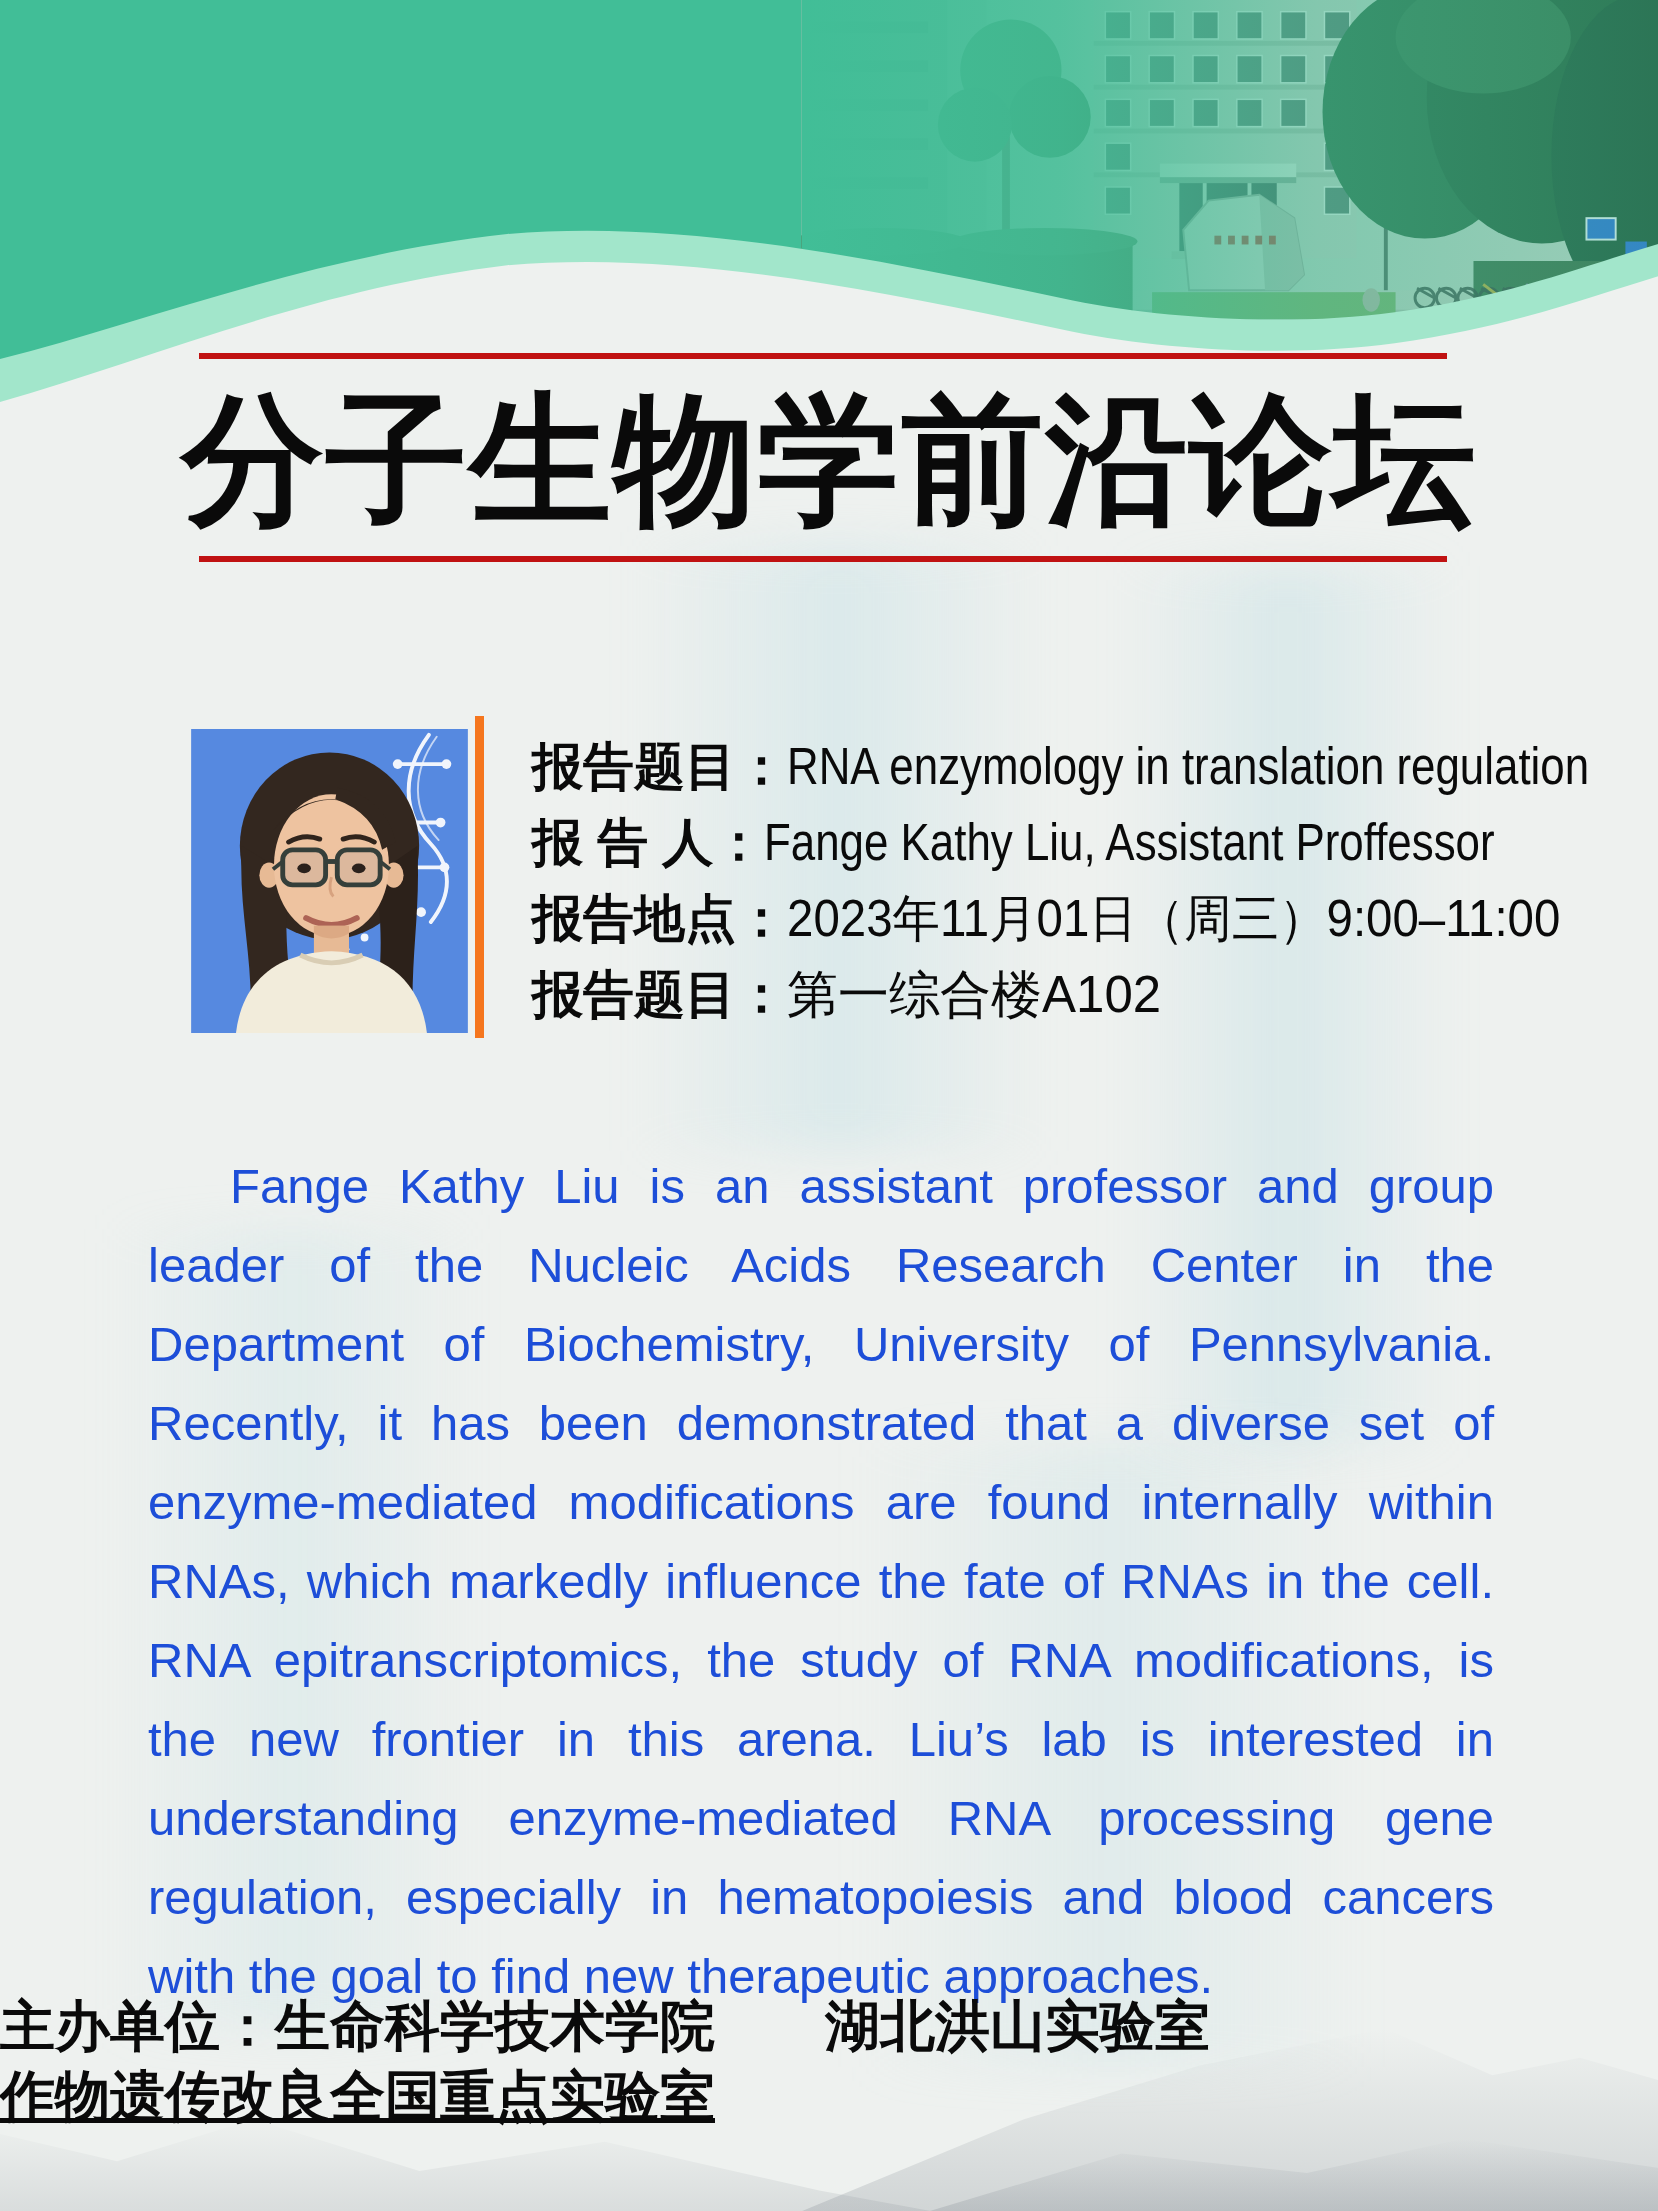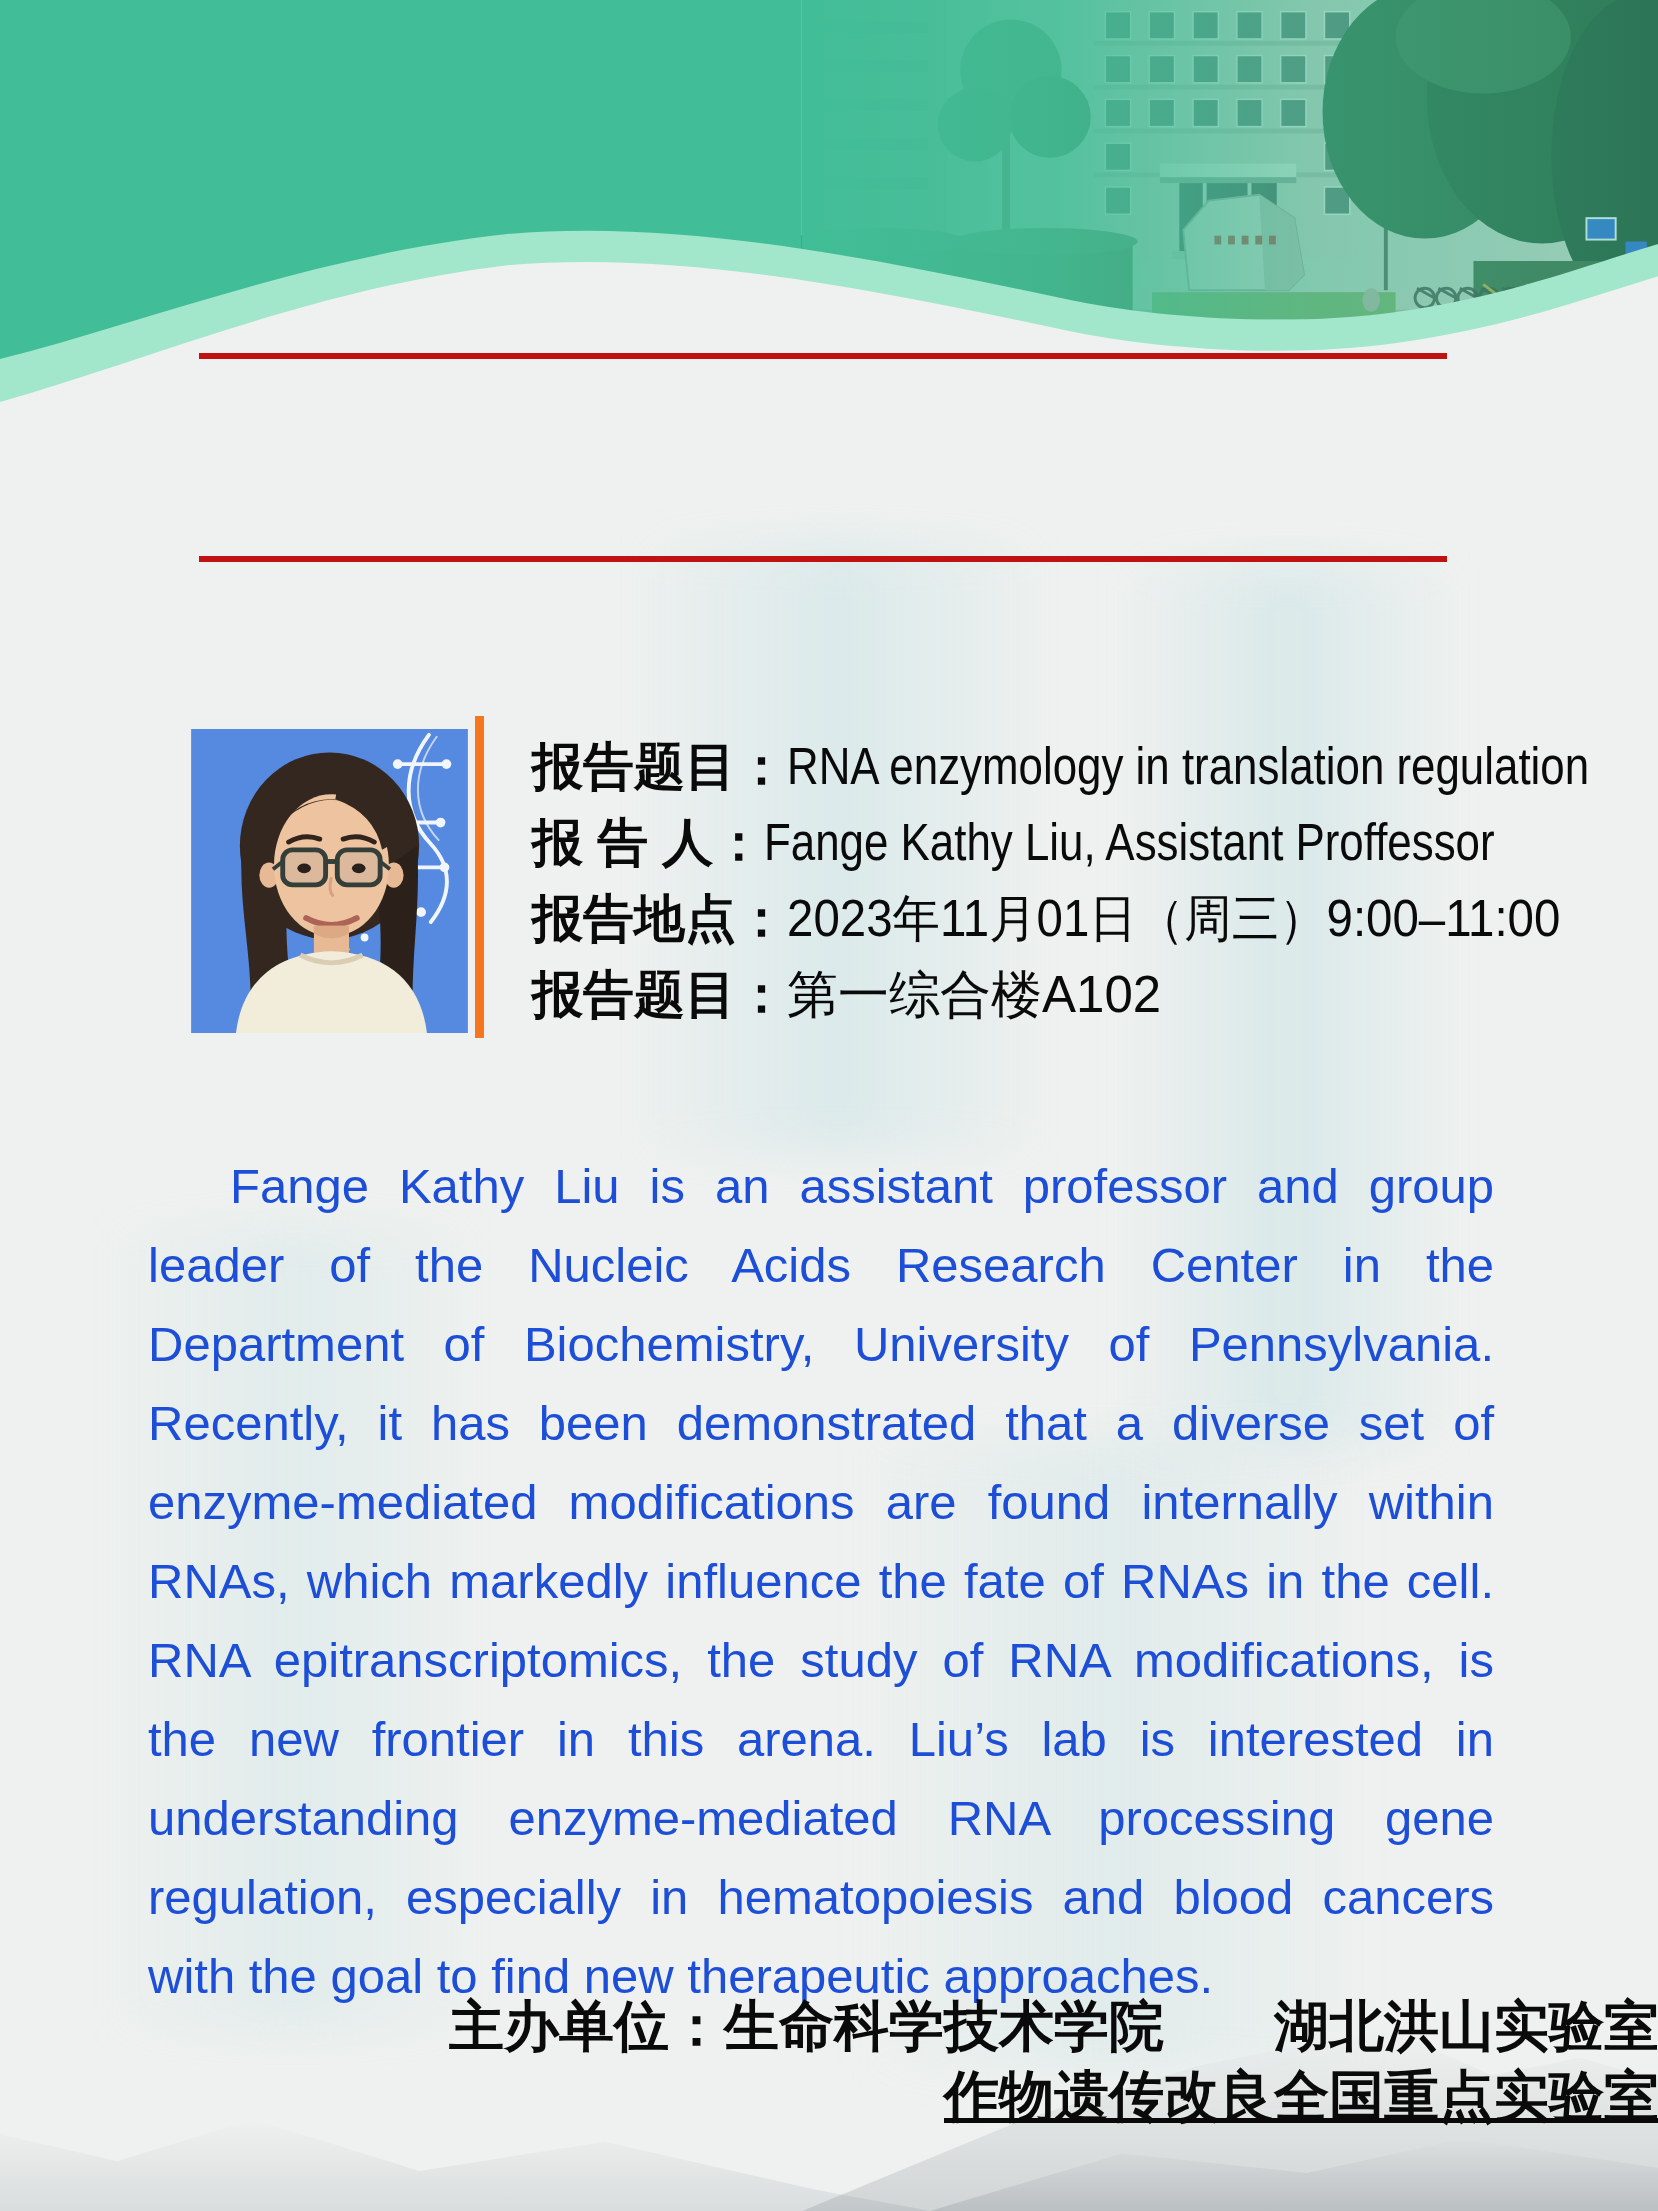--- a/index.html
+++ b/index.html
@@ -36,21 +36,21 @@
   .info-row .val { font-weight:400; }
   .cond { display:inline-block; transform:scaleX(.86); transform-origin:0 50%; }
   .cond-time { display:inline-block; transform:scaleX(.93); transform-origin:0 50%; }
 
   
   .bio-heading { position:absolute; left:195px; top:1069px; font-size:57px; font-weight:600; color:#0a0a0a; z-index:3; }
   .bio { position:absolute; left:148px; top:1147px; width:1346px; font-size:49px; line-height:79px;
     color:#1d4ed8; text-align:justify; text-indent:82px; z-index:3; }
 
   
-  .org-line { position:absolute; left:0; width:1659px; text-align:right; font-size:55px; font-weight:700;
+  .org-line { position:absolute; left:0; width:1659px; text-align:left; font-size:55px; font-weight:700;
     color:#0a0a0a; z-index:4; white-space:pre; }
   .org1 { top:1990px; } .org2 { top:2060px;text-decoration:underline; }
 
   
   .mountains-svg { position:absolute; bottom:0; left:0; width:1659px; height:244px; z-index:2; }
 </style>
 </head>
 <body>
 
 <div id="poster">
@@ -183,20 +183,21 @@
       <path d="M0,412 C150,370 320,296 520,272 C700,256 900,298 1100,340 C1200,360 1330,366 1430,352 C1550,335 1625,306 1701,283 L1701,530 L0,530 Z" fill="#eef1ef"></path>
     </svg>
   </div>
 
   <div class="streak s1"></div>
   <div class="streak s2"></div>
   <div class="streak s3"></div>
   <div class="streak s4"></div>
 
   <div class="rule rule-top"></div>
+  <div class="page-title">分子生物学前沿论坛</div>
   <div class="rule rule-bottom"></div>
 
   <svg class="photo-svg" viewBox="0 0 284 312" aria-hidden="true">
     <rect x="0" y="0" width="284" height="312" fill="#5689e0"></rect>
 
     <g stroke="#ffffff" stroke-linecap="round" fill="none" opacity="0.92">
       <path d="M244,6 C216,44 216,86 246,118 C268,142 268,170 246,198" stroke-width="4"></path>
       <path d="M252,8 C226,44 226,84 254,114" stroke-width="2" opacity="0.7"></path>
       <g stroke-width="4">
         <line x1="212" y1="36" x2="262" y2="36"></line>

